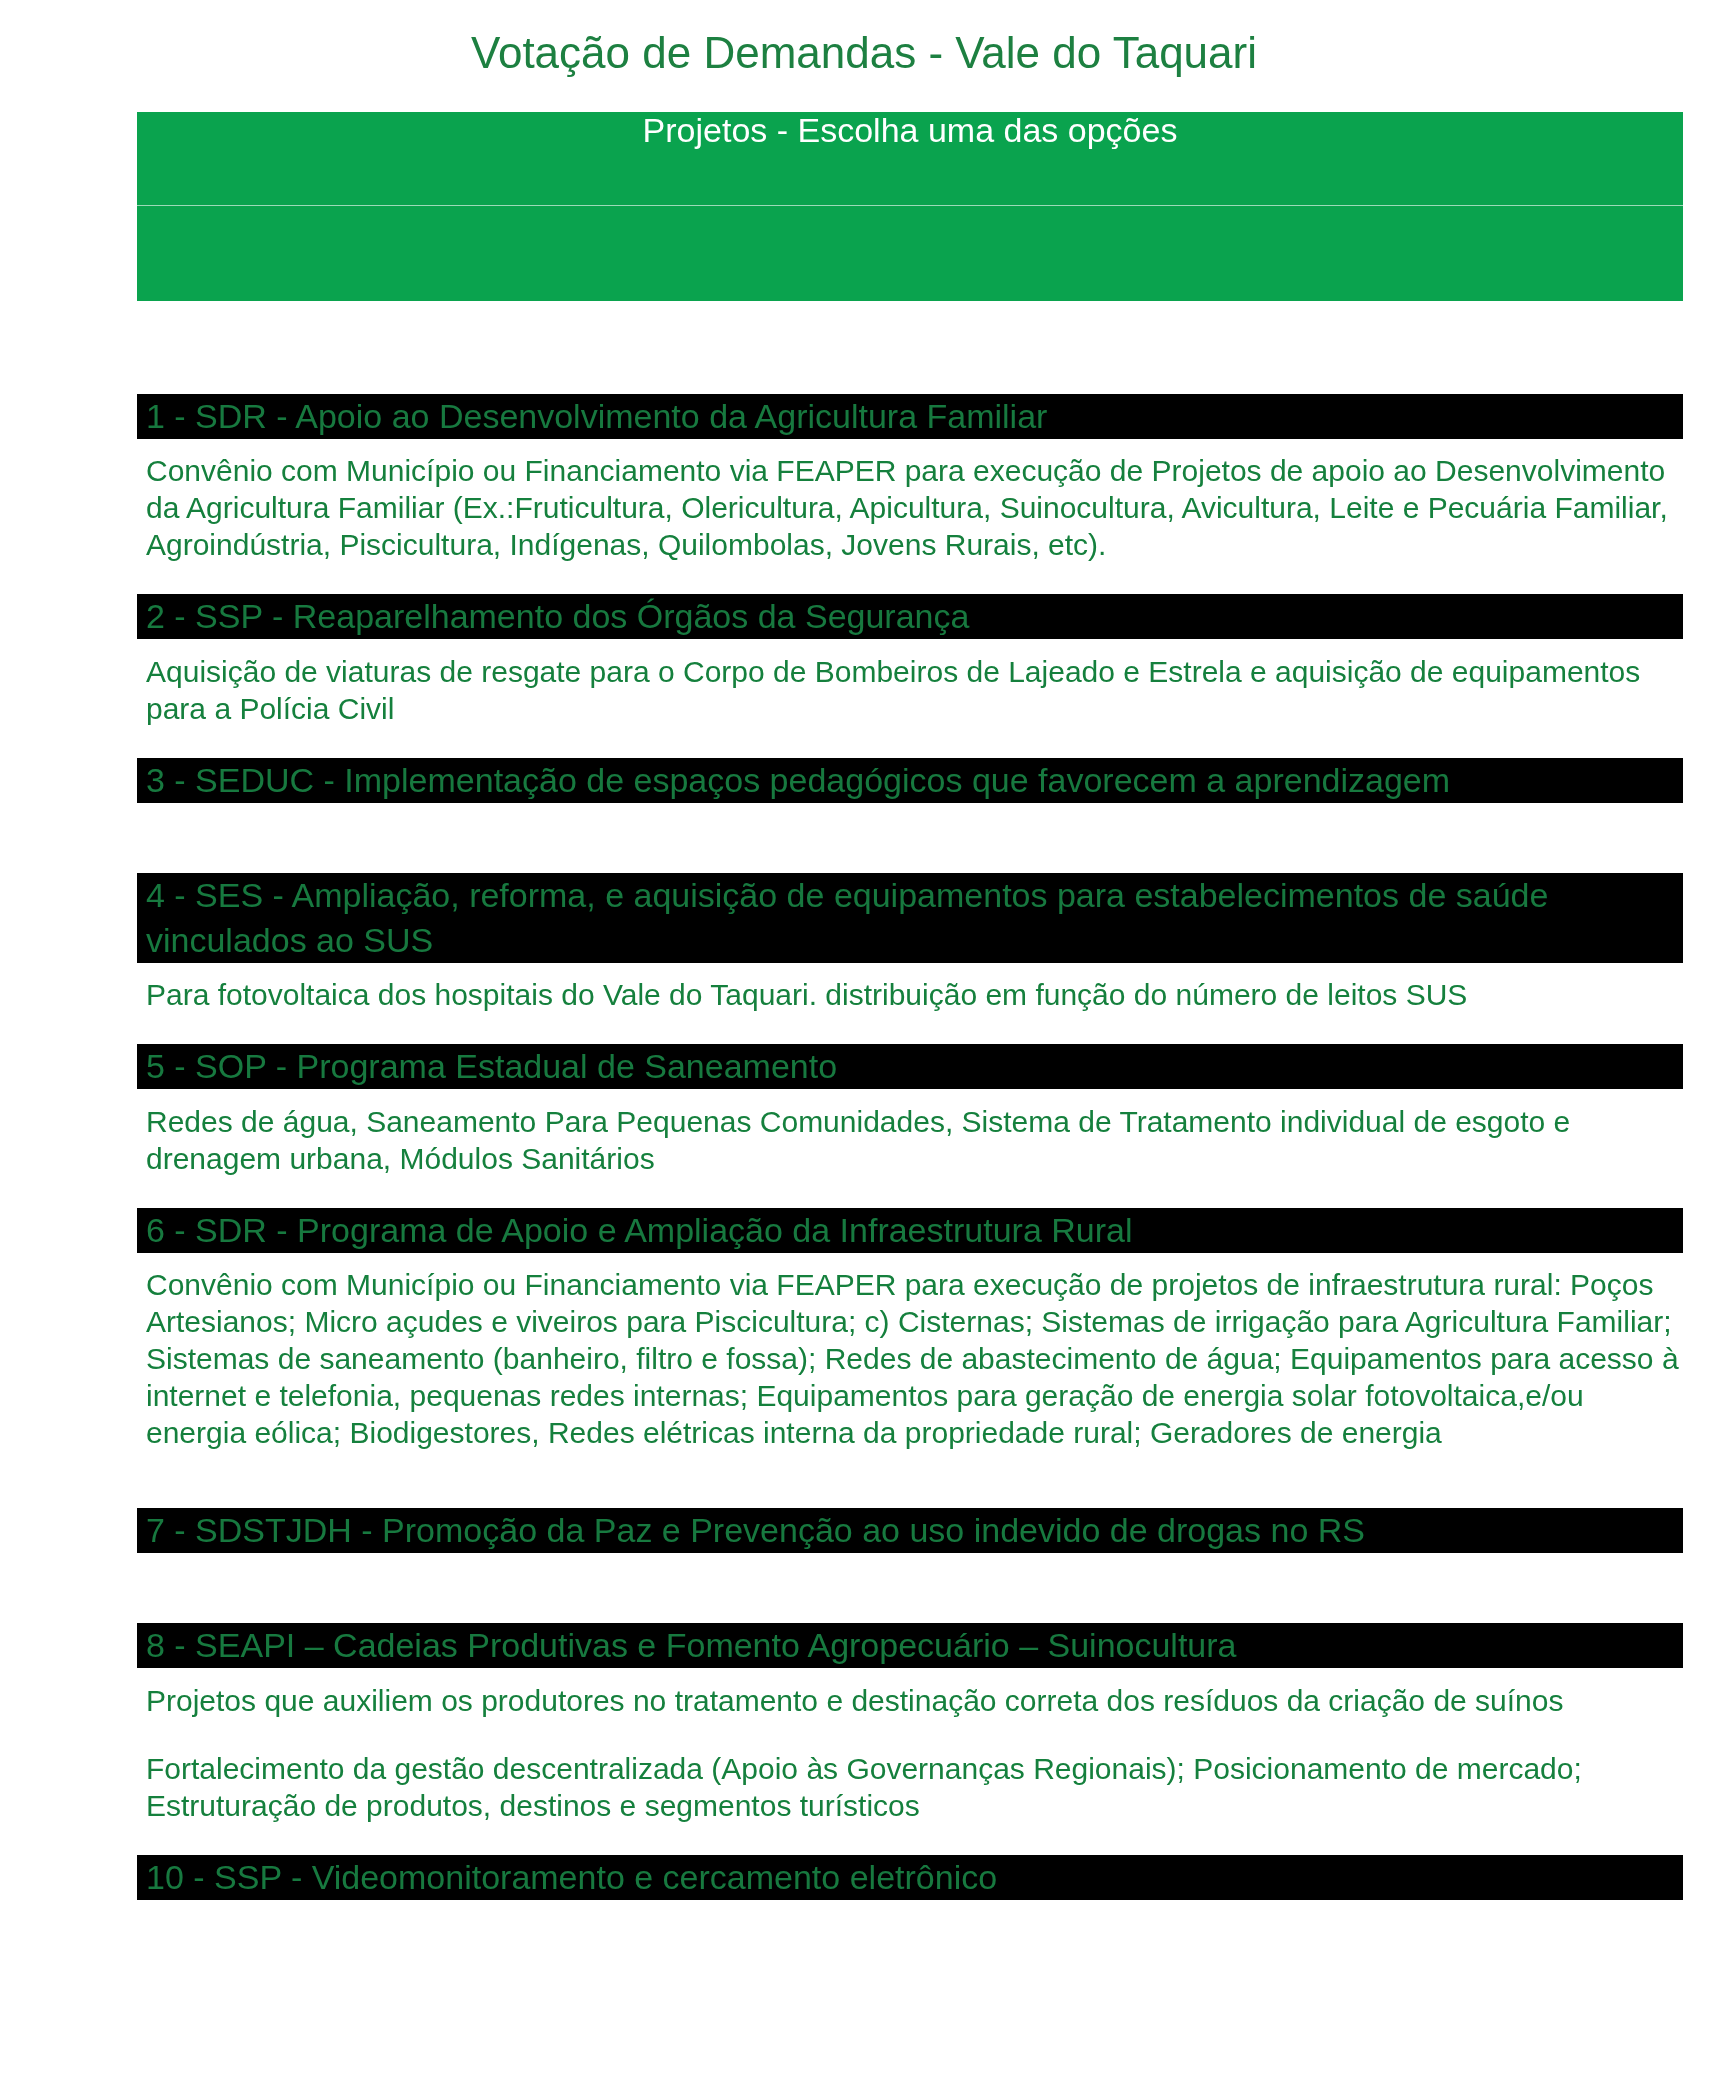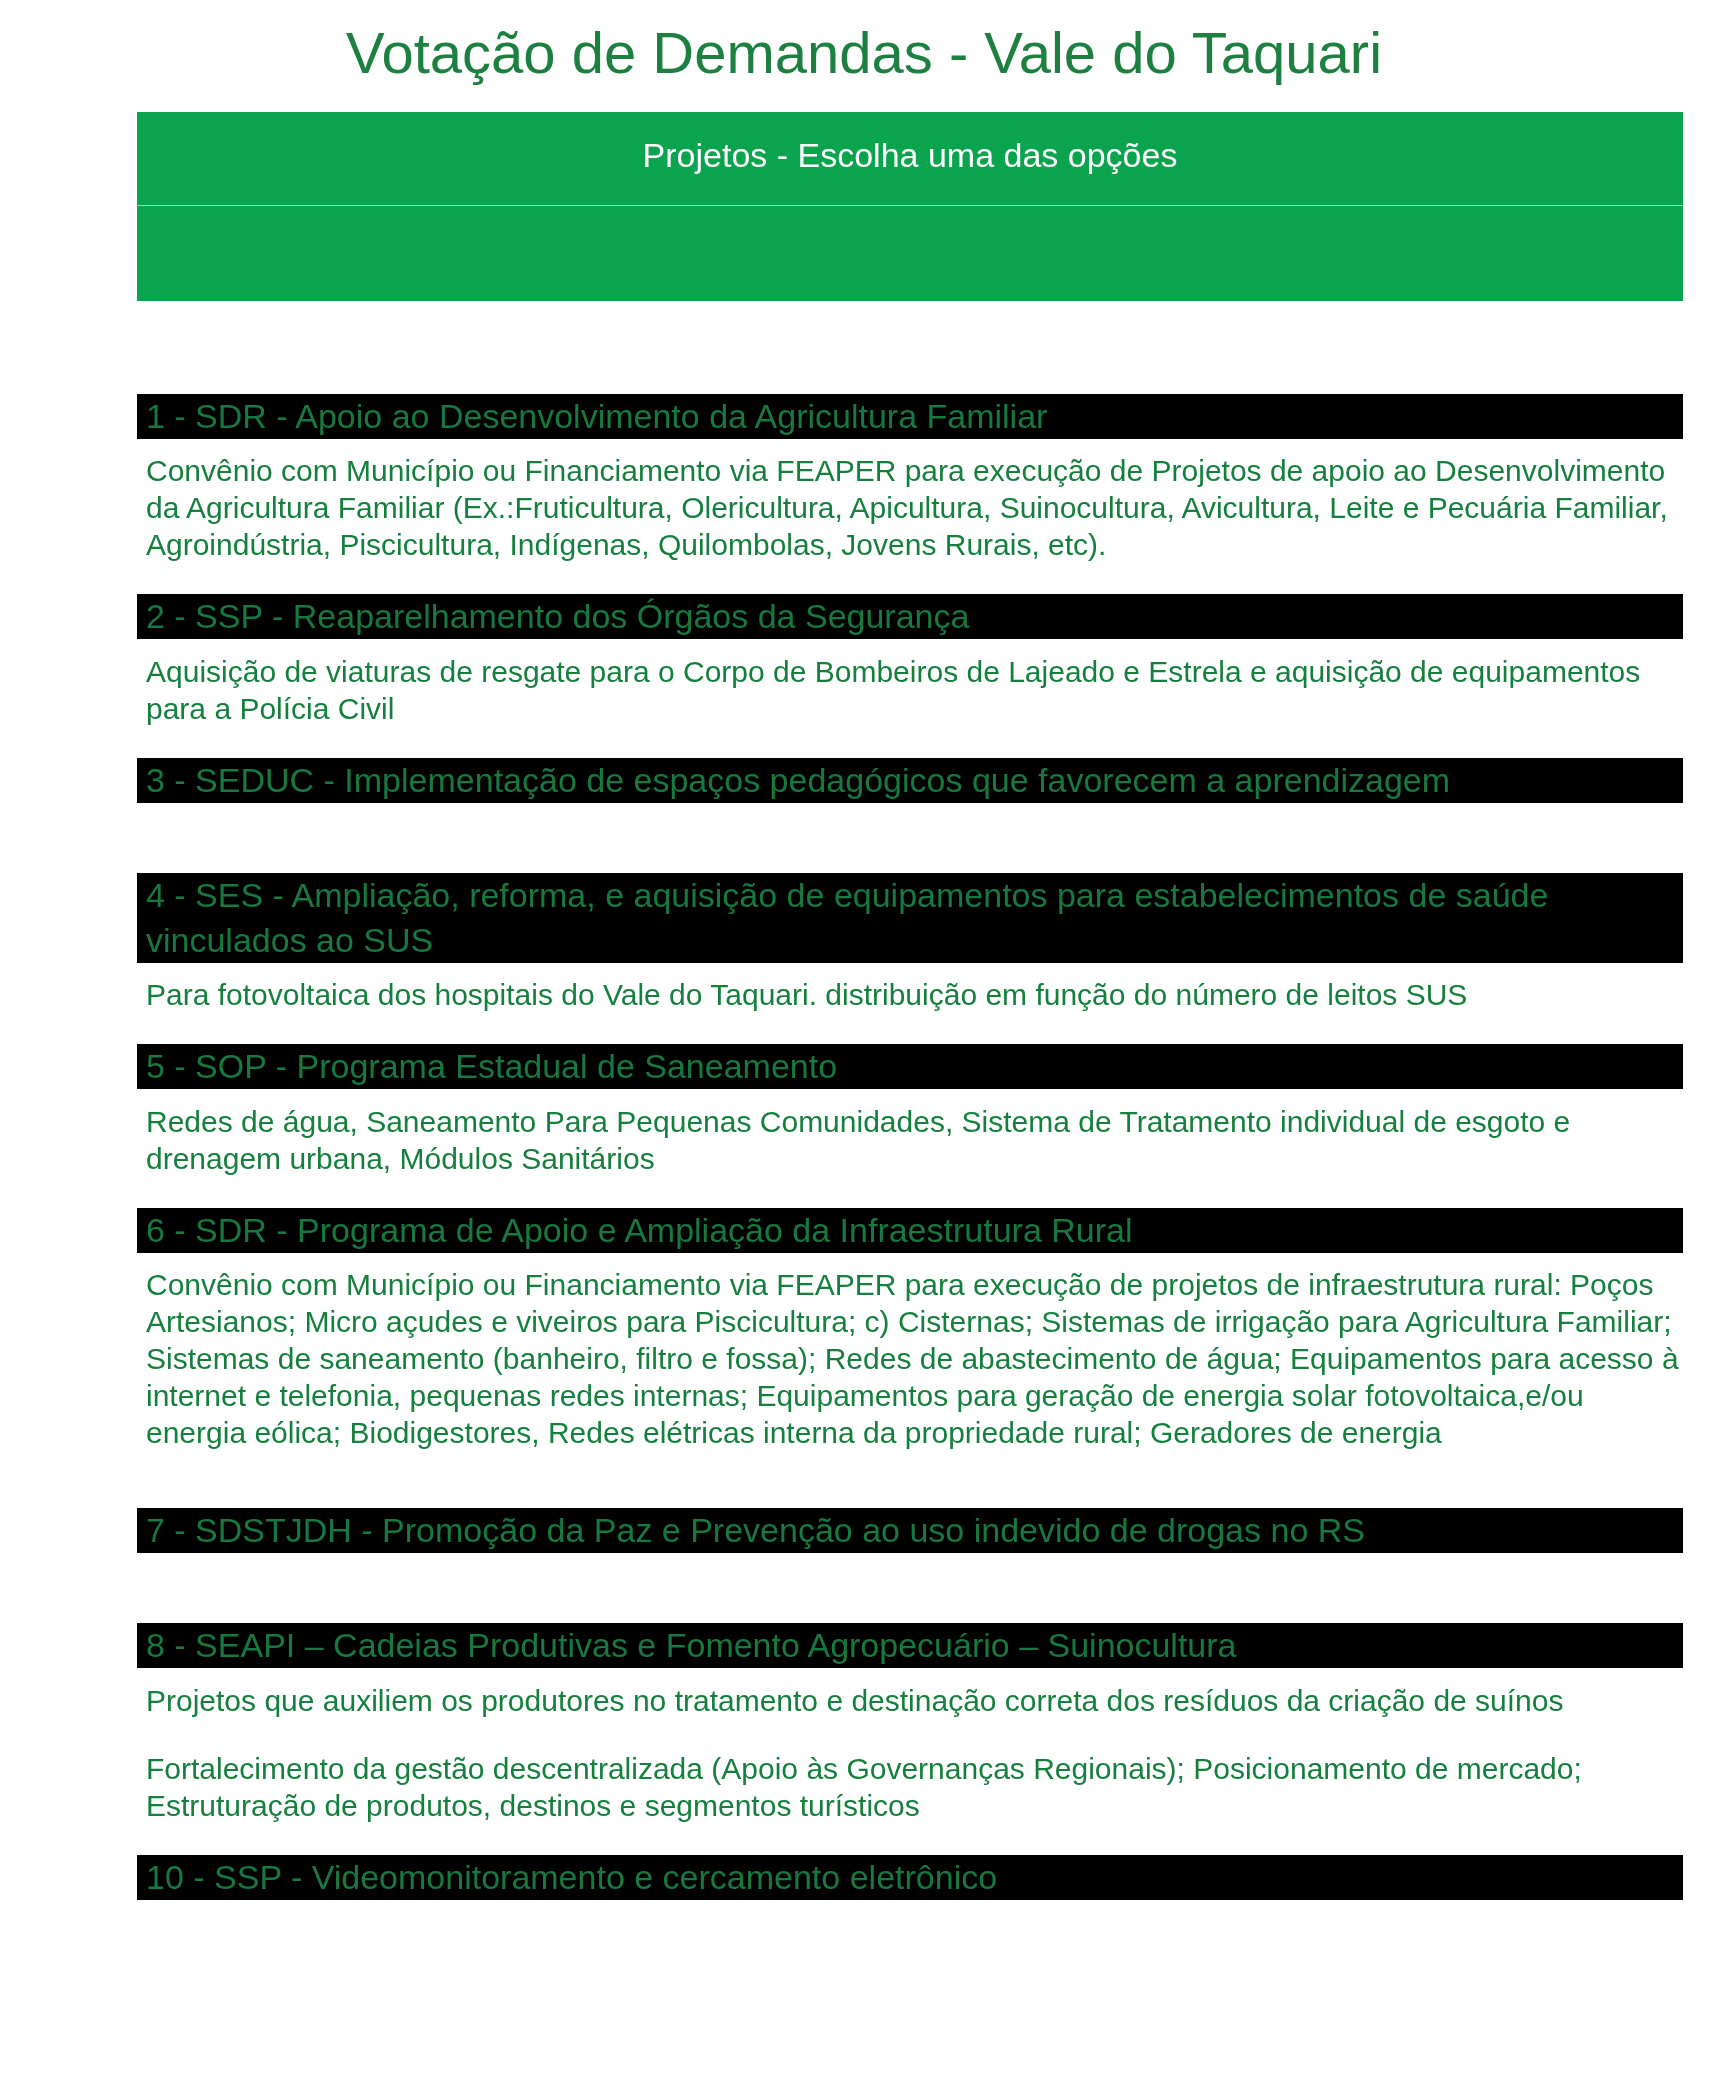--- a/index.html
+++ b/index.html
@@ -11,33 +11,33 @@
   .page {
     position: relative;
     width: 1728px;
     height: 2098px;
     background: #ffffff;
     overflow: hidden;
   }
   .page-title {
     padding-top: 22.5px;
     text-align: center;
-    font-size: 58px;
+    font-size: 44px;
     line-height: 59px;
     color: #1d8041;
     white-space: nowrap;
   }
   .banner {
     margin: 30px 45px 0 137px;
     background: #0aa34e;
   }
   .banner-title-row {
     height: 94px;
     display: flex;
-    align-items: center;
+    align-items: flex-start;
     justify-content: center;
     padding-bottom: 5.4px;
     box-sizing: border-box;
     border-bottom: 0.9px solid rgba(255,255,255,0.6);
   }
   .banner-title {
     color: #ffffff;
     font-size: 34px;
     line-height: 36px;
   }

